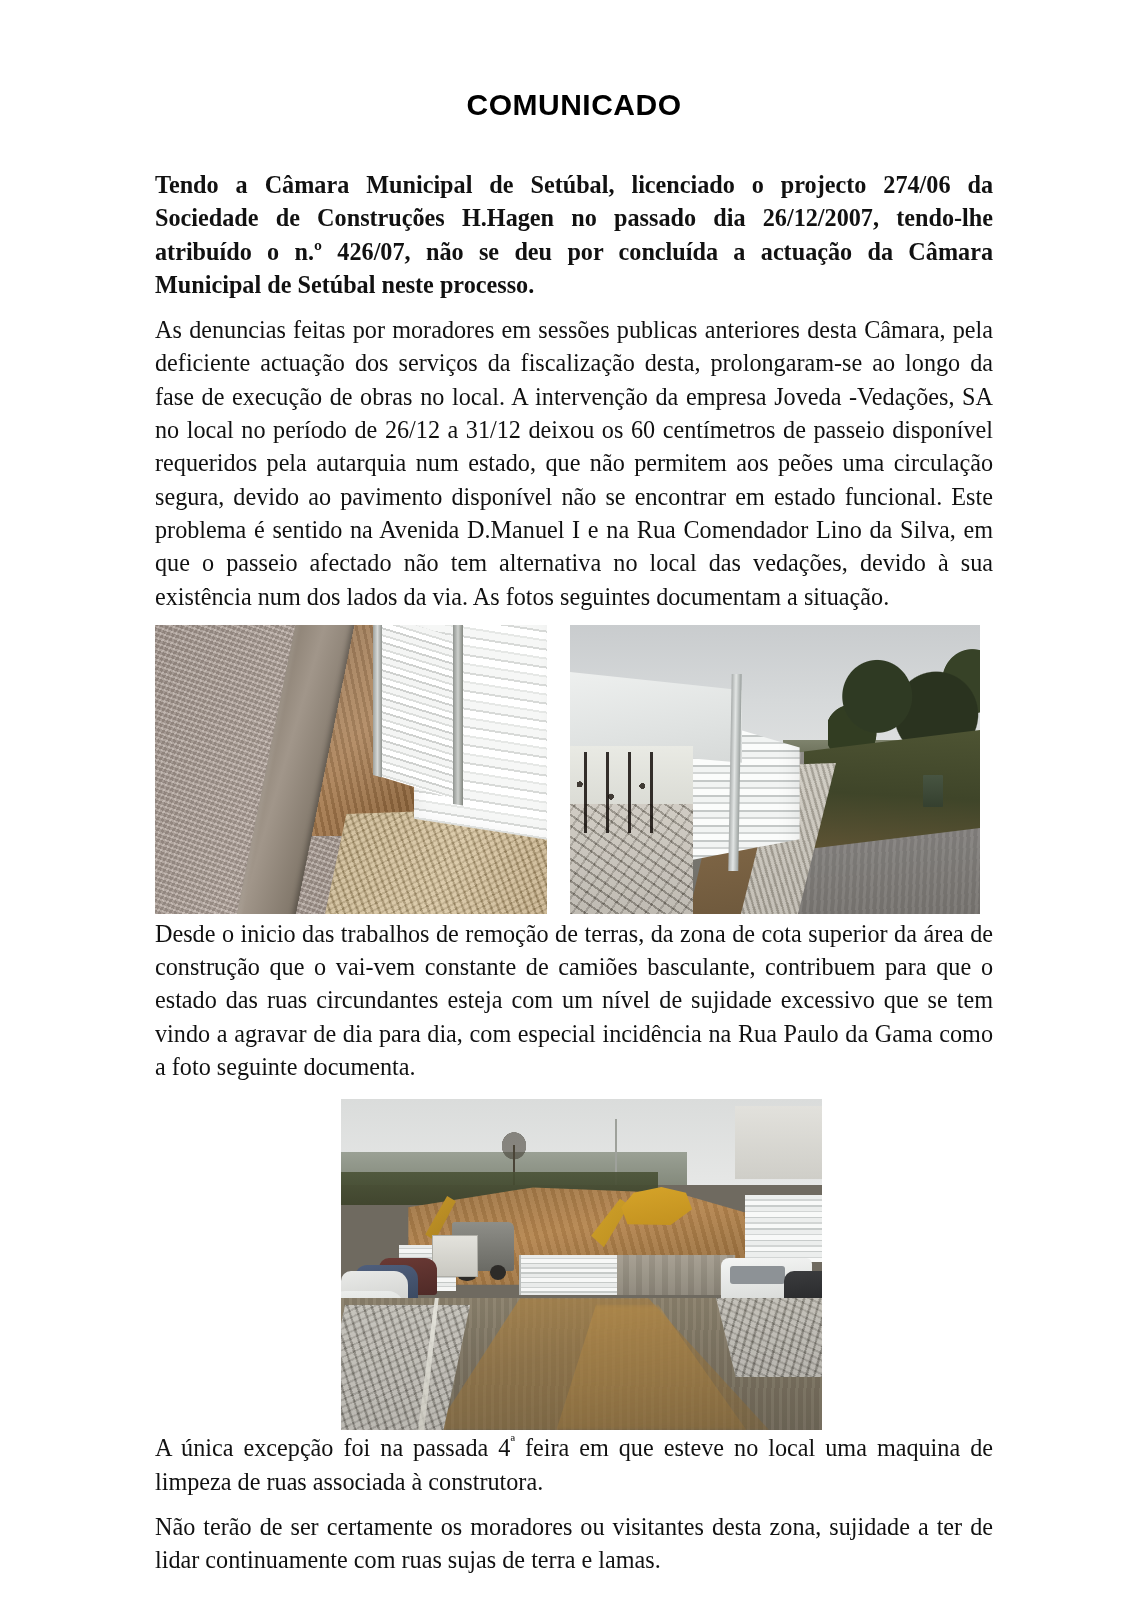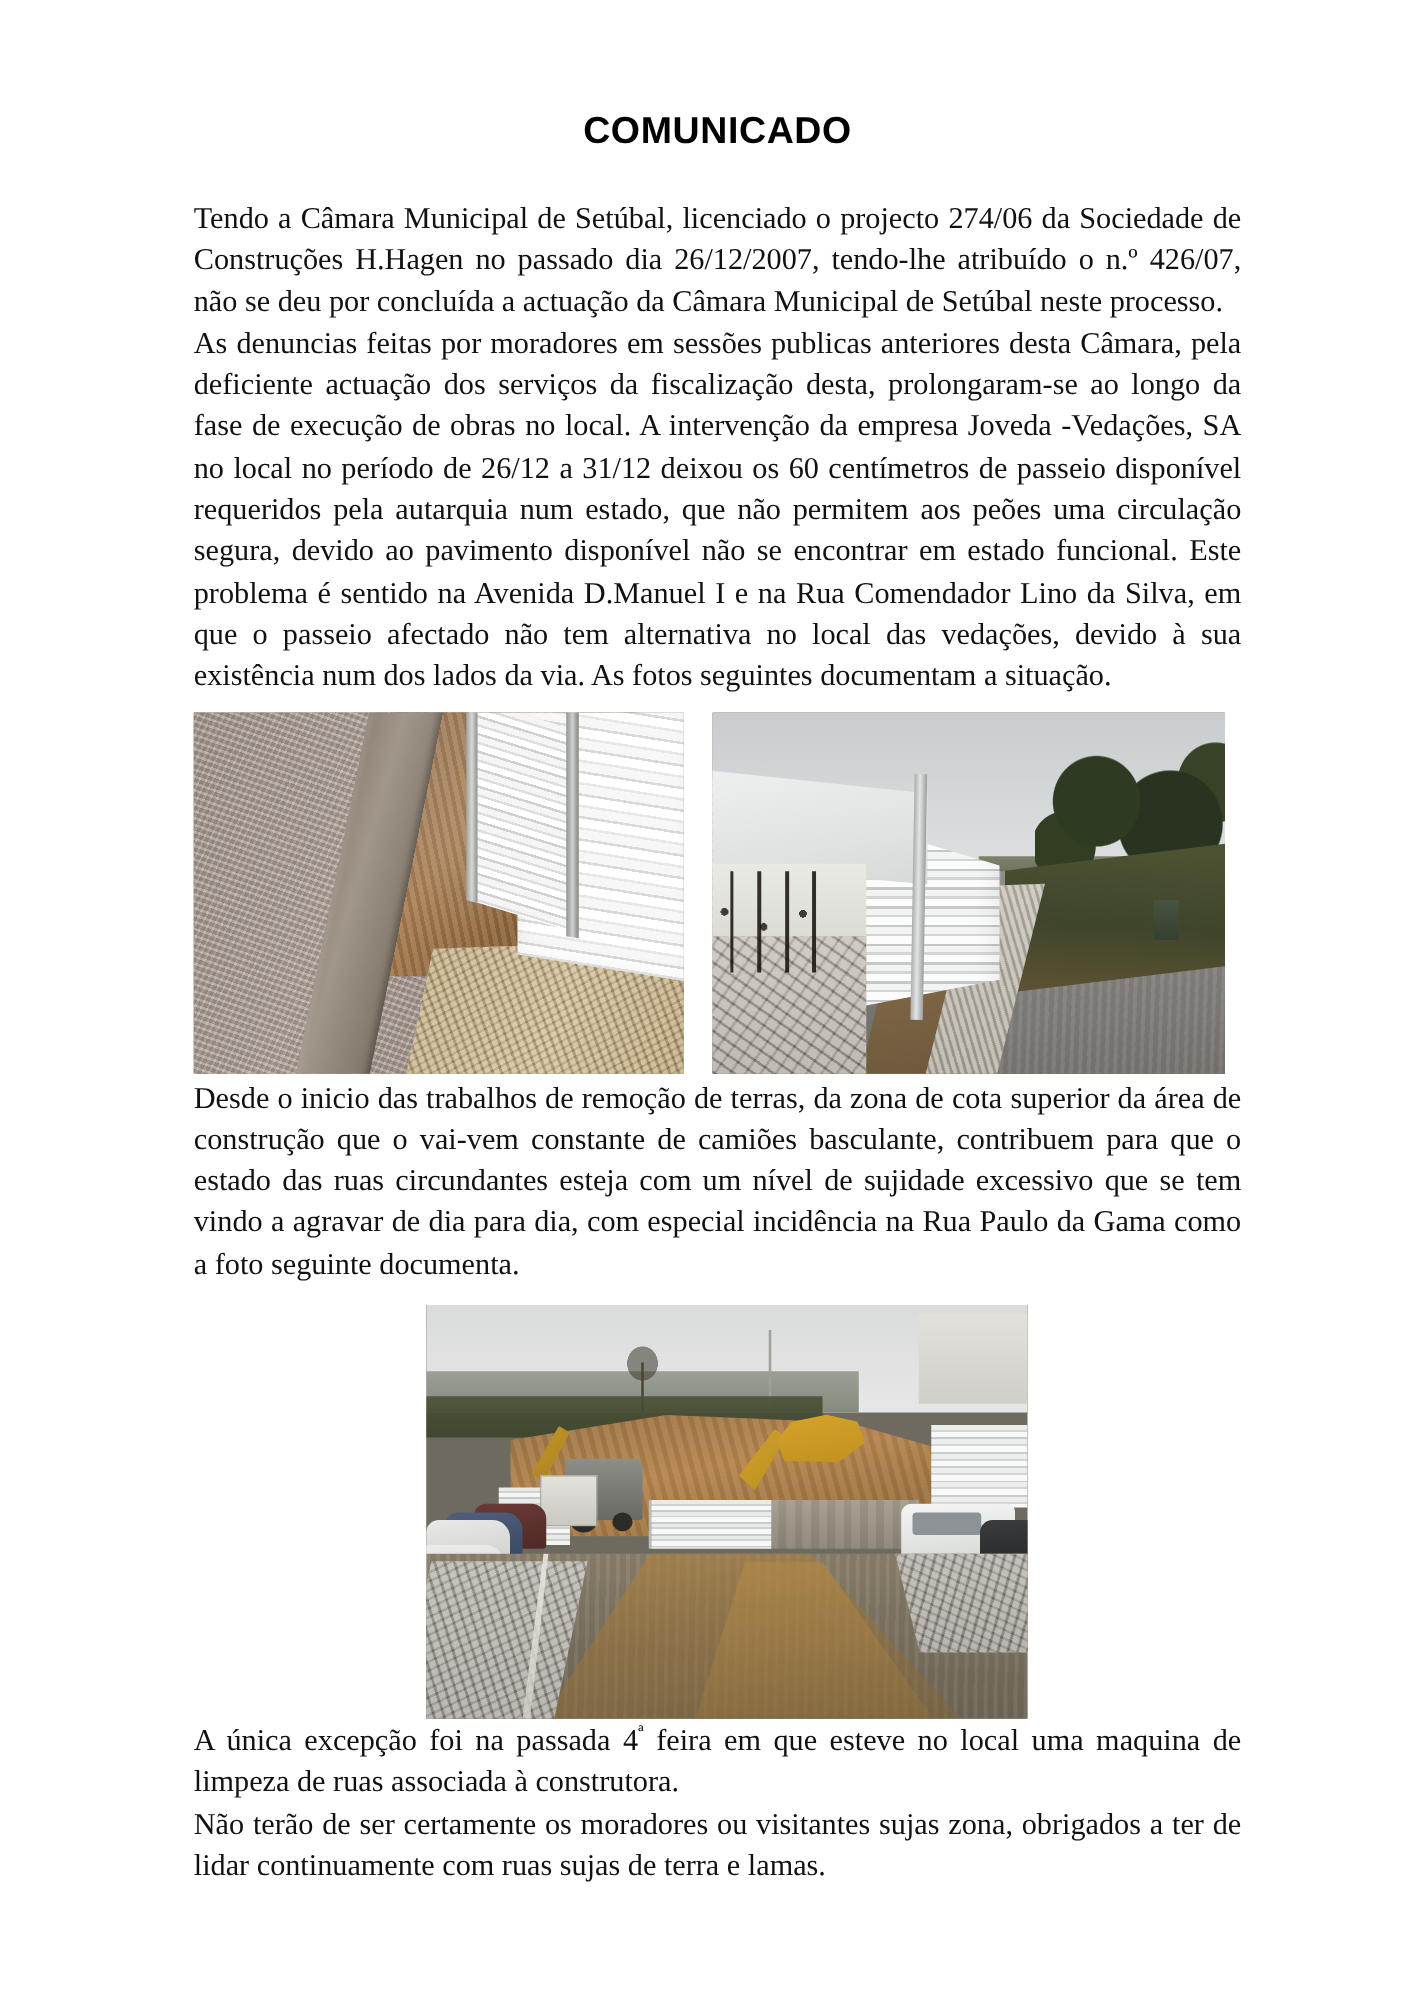--- a/index.html
+++ b/index.html
@@ -46,22 +46,22 @@
 
   
   .para {
     font-size: 24.2px;
     line-height: 33.3px;
     text-align: justify;
     text-justify: inter-word;
     margin: 0;
     color: #111;
   }
-  .para.first { margin-top: 36px; }
-  .para.tight { margin-top: 0; }
+  .para.first { margin-top: 46px; font-weight: bold; }
+  .para.tight { margin-top: 12px; }
 
   .para .sup {
     font-size: 0.68em;
     vertical-align: super;
     line-height: 0;
   }
 
   .signature {
     font-size: 24.2px;
     line-height: 33px;
@@ -549,17 +549,17 @@
           <div class="p3-mud2"></div>
           <div class="p3-cobble-l"></div>
           <div class="p3-cobble-r"></div>
           <div class="p3-line"></div>
         </div>
       </div>
     </div>
 
     <p class="para"><span>A única  excepção foi na passada 4</span><span class="sup">ª</span><span> feira em que esteve no local uma maquina de limpeza de ruas associada à construtora.</span></p>
 
-    <p class="para tight">Não terão de ser certamente os moradores ou visitantes sujas zona, obrigados a ter de lidar continuamente com ruas sujas de terra e lamas.</p>
+    <p class="para tight">Não terão de ser certamente os moradores ou visitantes desta zona, sujidade a ter de lidar continuamente com ruas sujas de terra e lamas.</p>
 
 
   </div>
 </div>
 
 </body></html>

